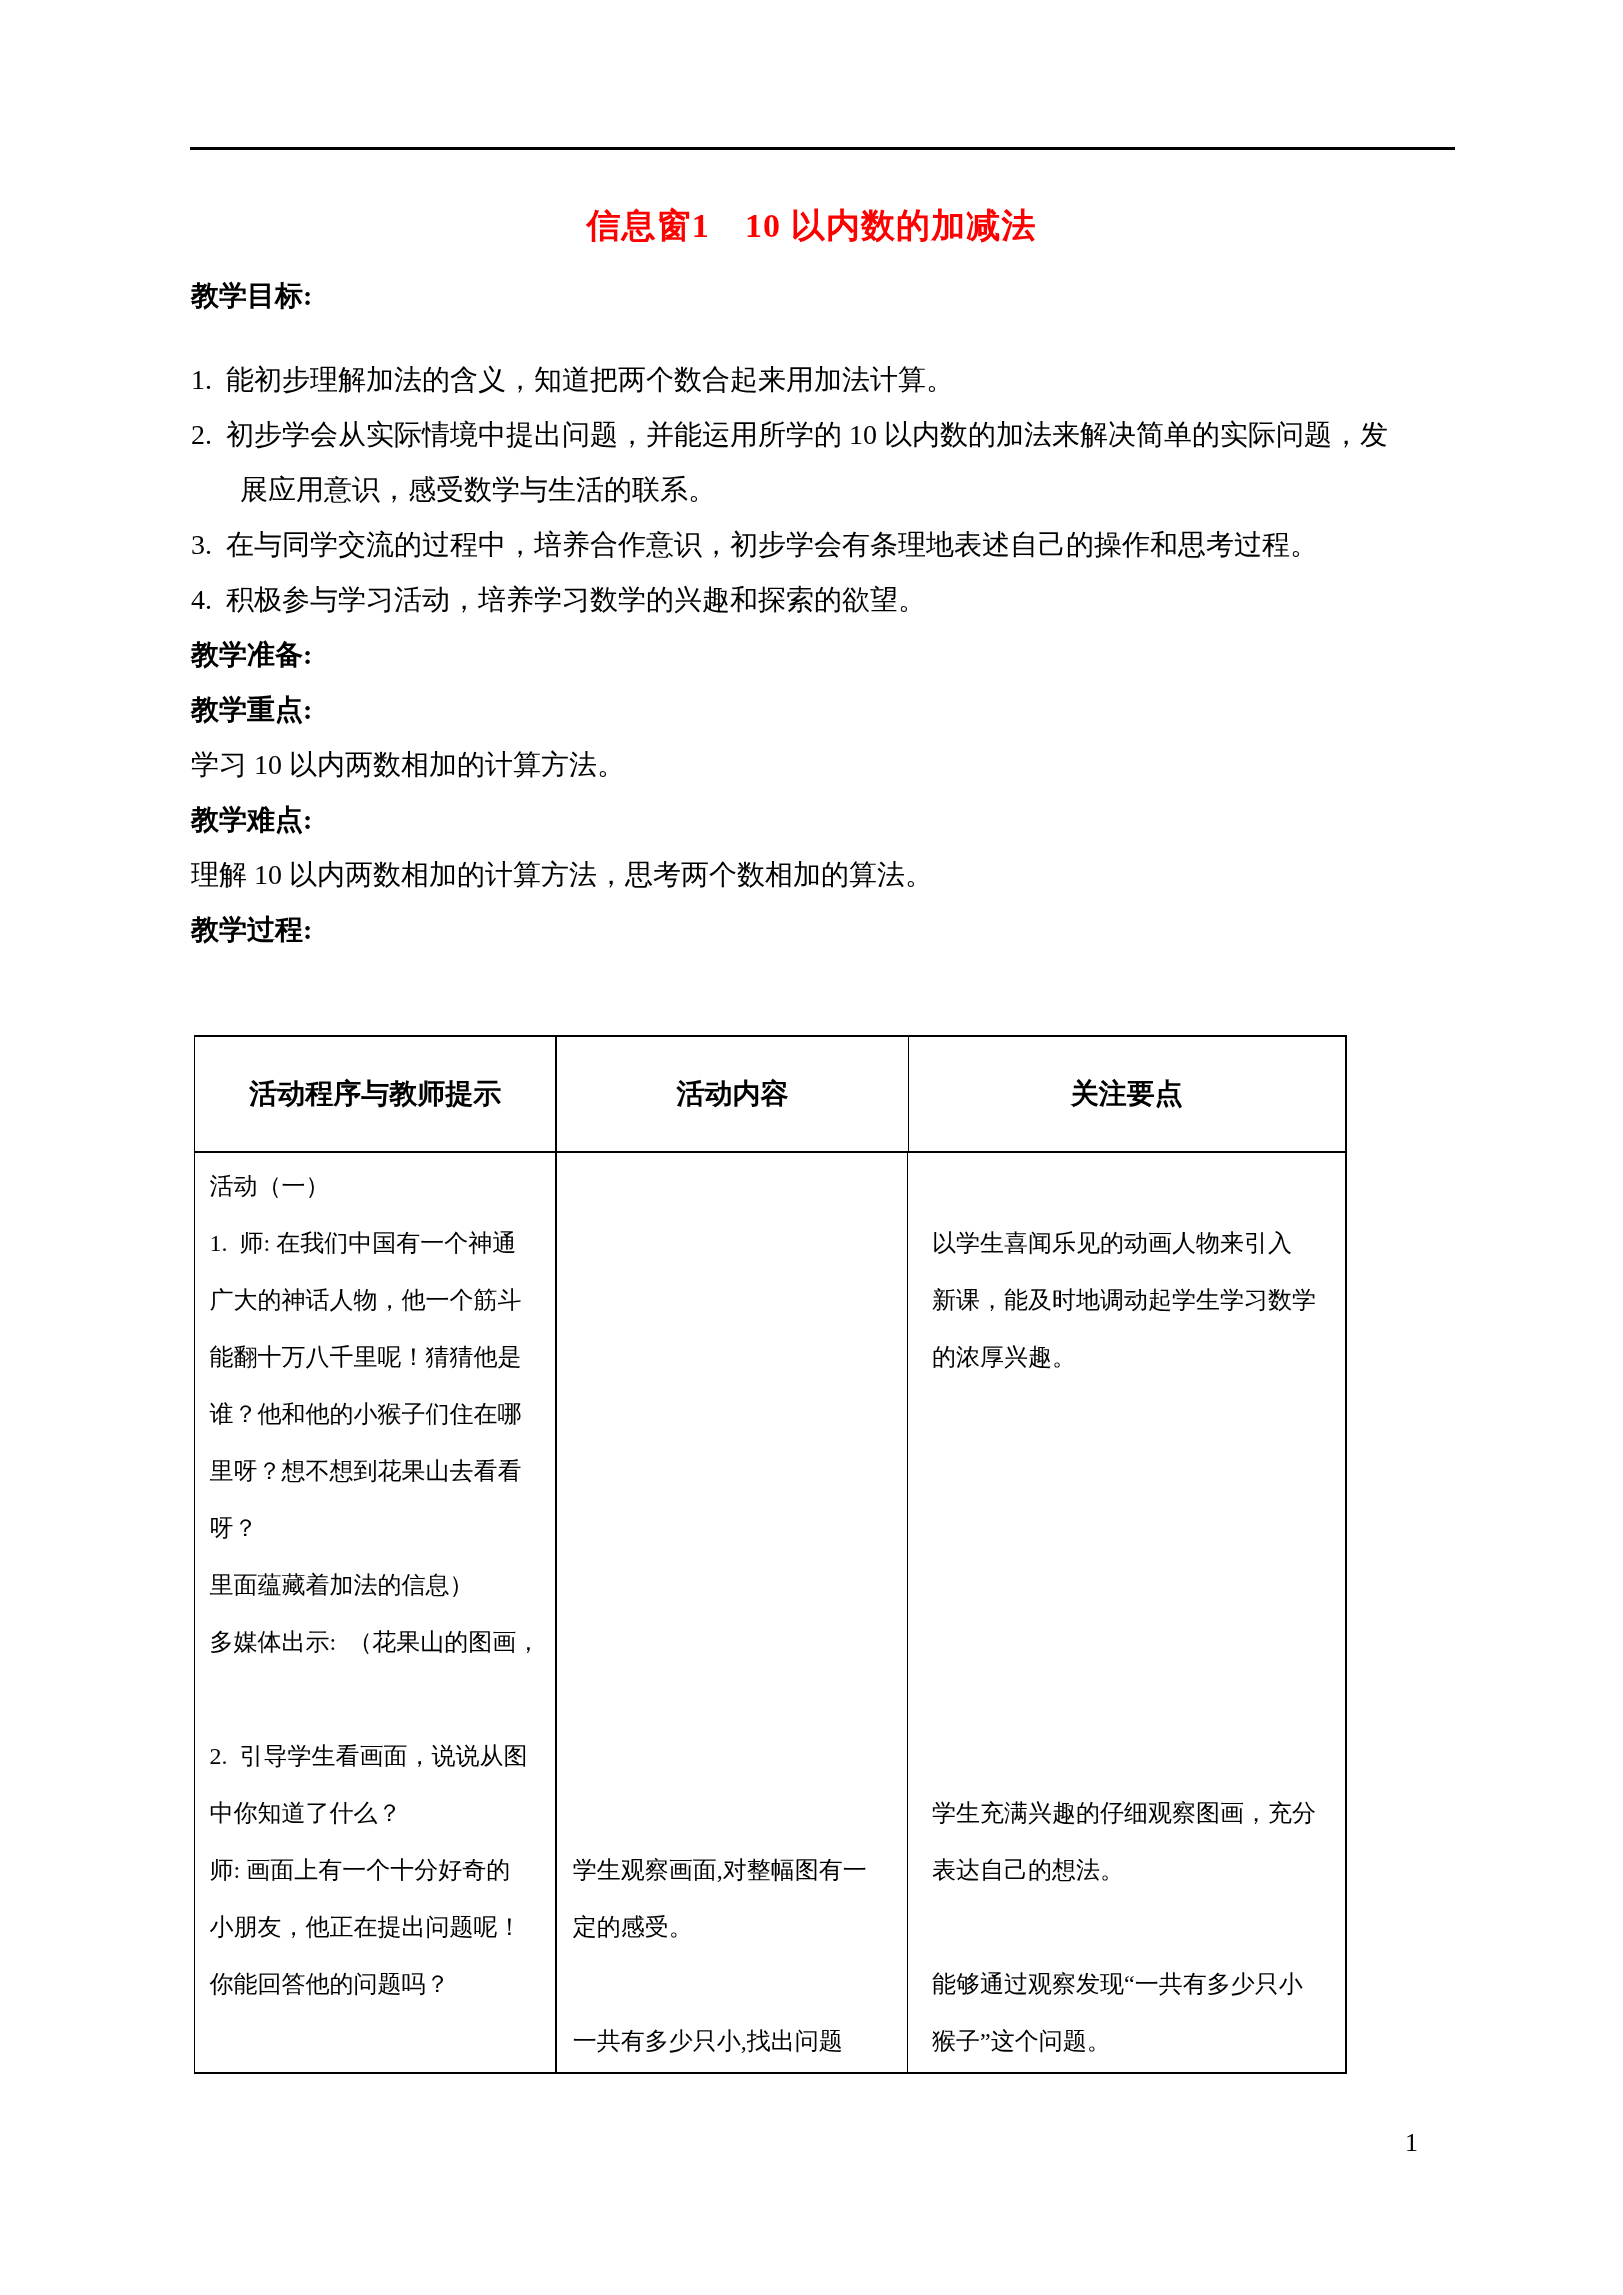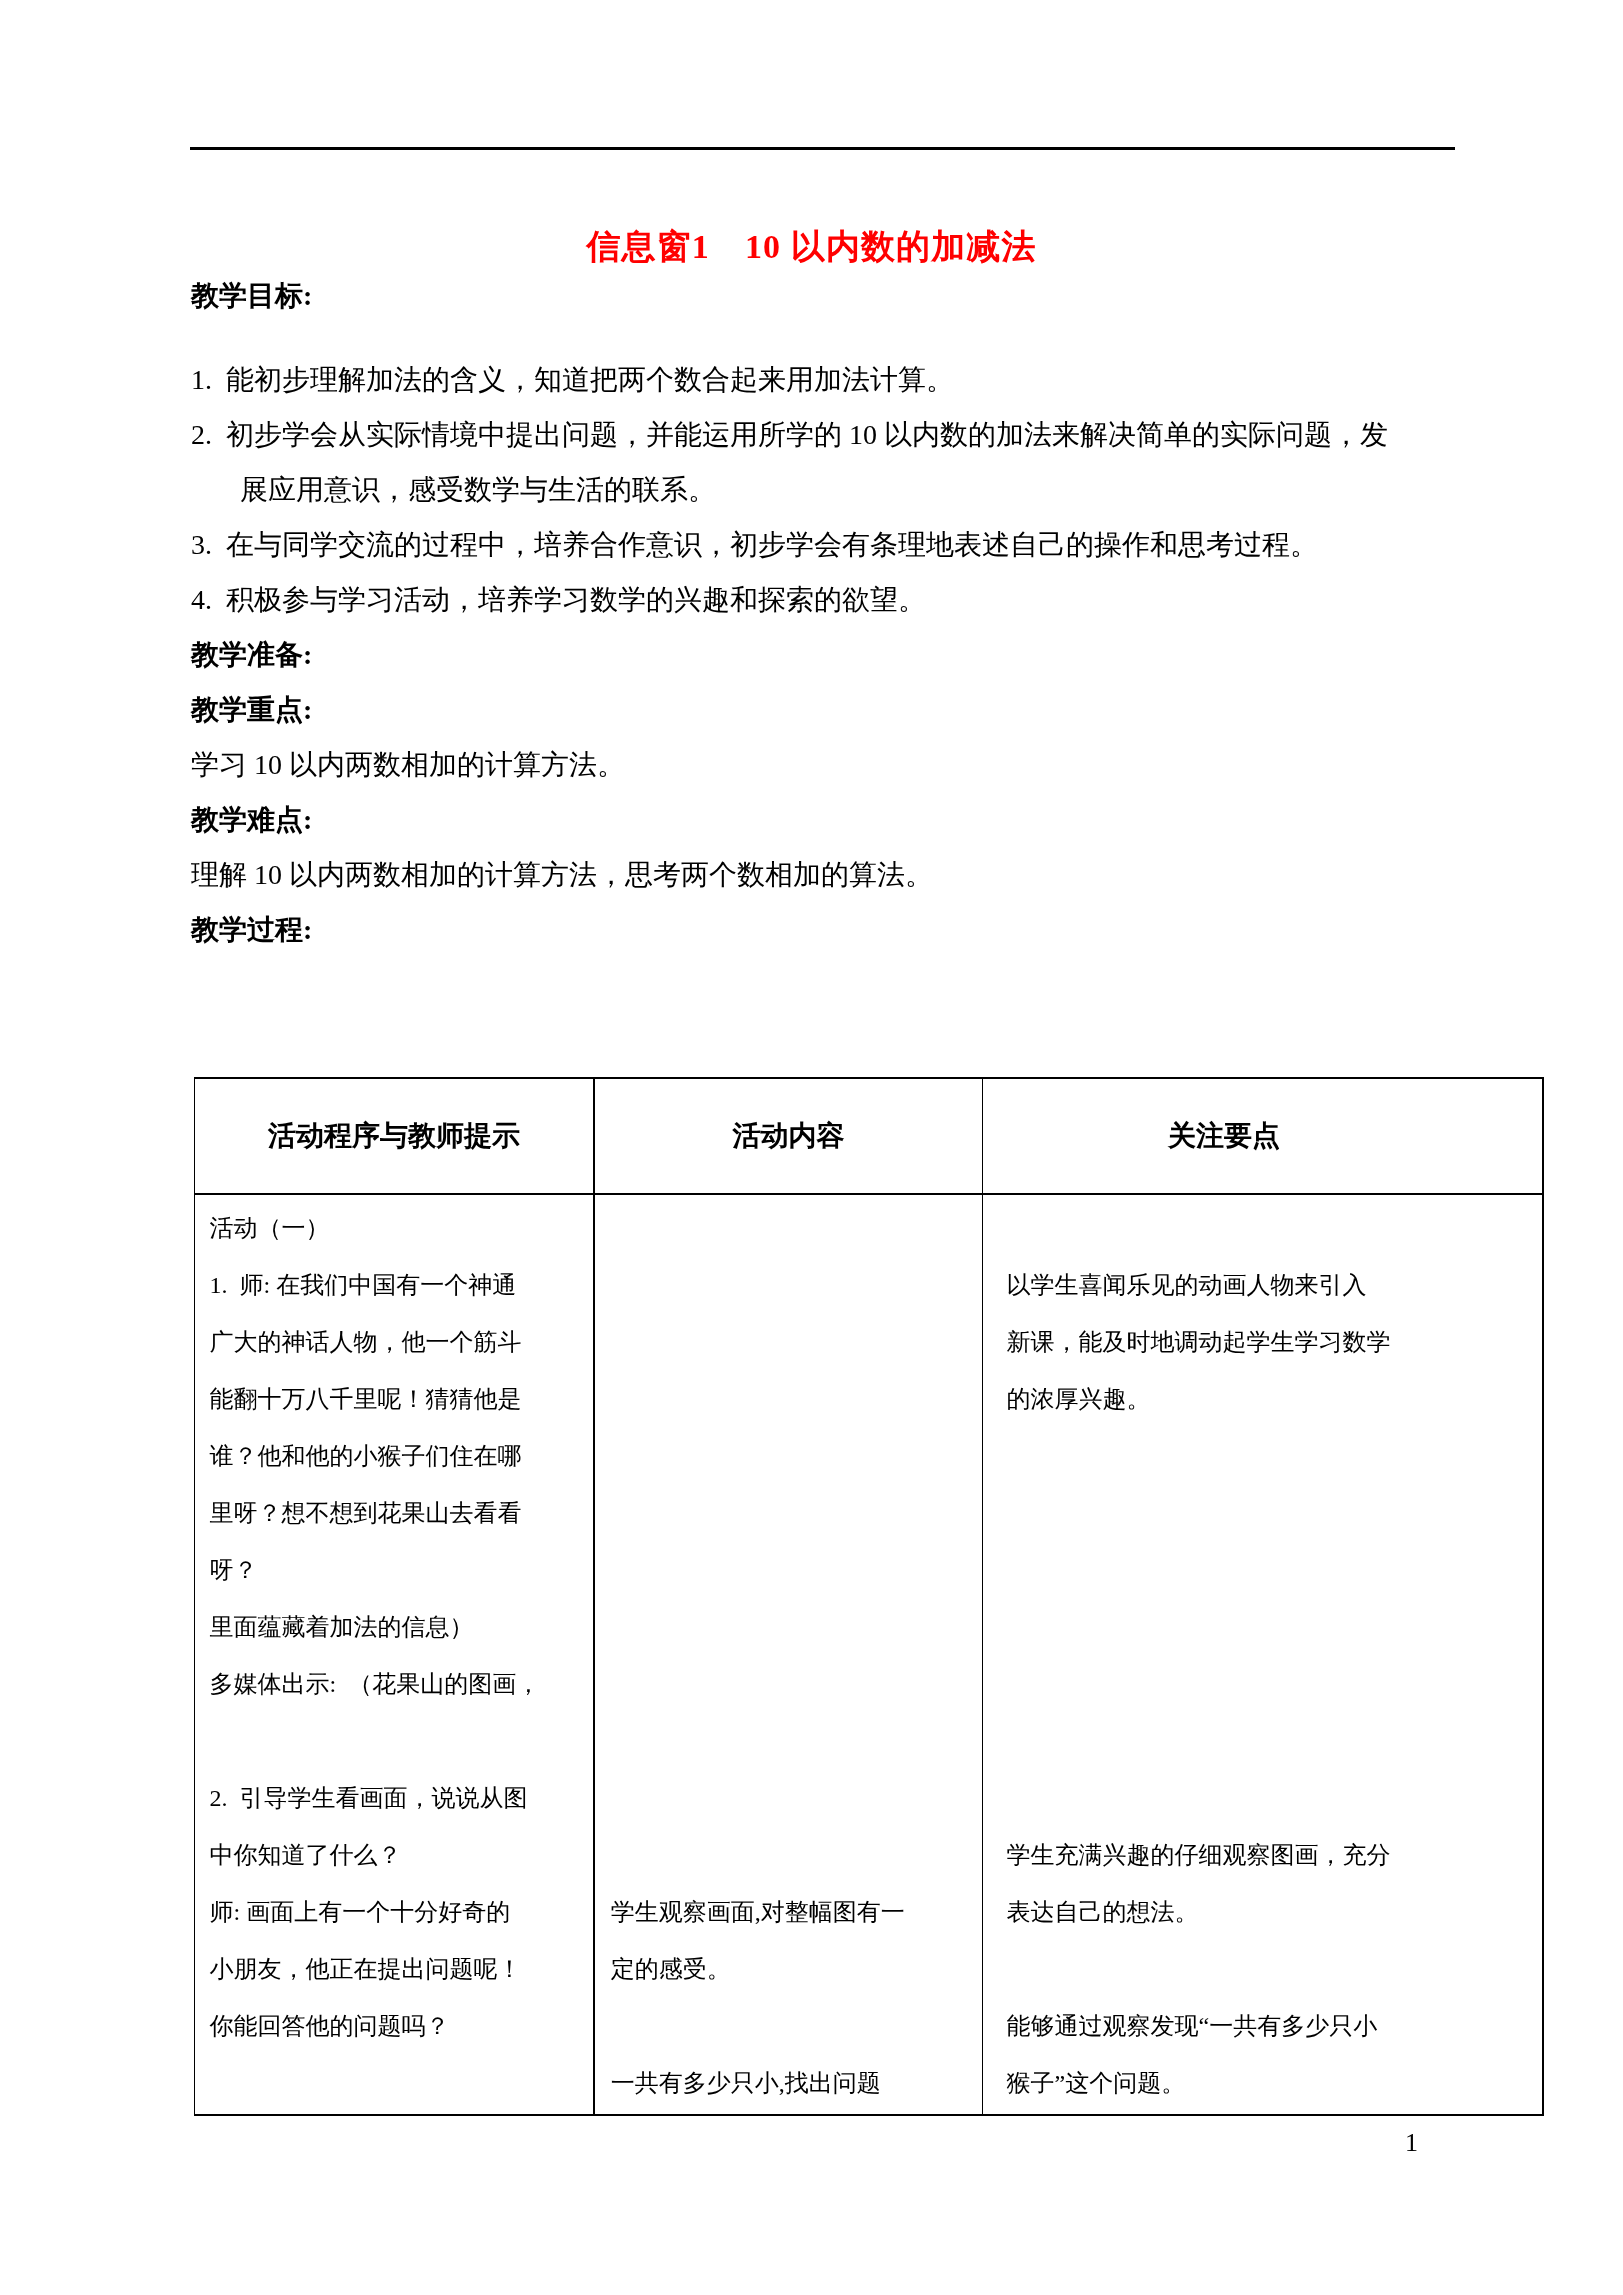--- a/index.html
+++ b/index.html
@@ -10,42 +10,41 @@
     font-family:"Liberation Serif","DejaVu Serif",serif;
     color:#000;
     overflow:hidden;
   }
   *{box-sizing:border-box;}
   .top-rule{
     position:absolute;left:190px;top:147px;
     width:1265px;height:2.8px;background:#000;
   }
   .doc-title{
-    position:absolute;left:0;top:224px;width:100%;
+    position:absolute;left:0;top:203px;width:100%;
     text-align:center;
     font-size:34px;font-weight:bold;
     letter-spacing:1.1px;
     white-space:pre;
   }
   .intro{
     position:absolute;left:191px;top:268px;width:1301px;
   }
   .iline{
     font-size:28px;line-height:55px;white-space:pre;
   }
   .iline.bold{font-weight:bold;}
   .iline.ind{padding-left:49px;}
   .iline.gap{margin-bottom:29px;}
   .lesson-table{
-    position:absolute;left:194px;top:1035px;width:1350px;
+    position:absolute;left:194px;top:1035px;width:1153px;
     border:1.7px solid #000;
     border-top-width:2.2px;
     border-right-width:2.8px;
     border-bottom-width:2.8px;
-    margin-top:42px;
   }
   .thead{
     display:flex;height:116px;
     border-bottom:2.8px solid #000;
   }
   .th{
     display:flex;align-items:center;justify-content:center;
     font-weight:bold;font-size:28px;white-space:pre;
   }
   .tbody{display:flex;}

